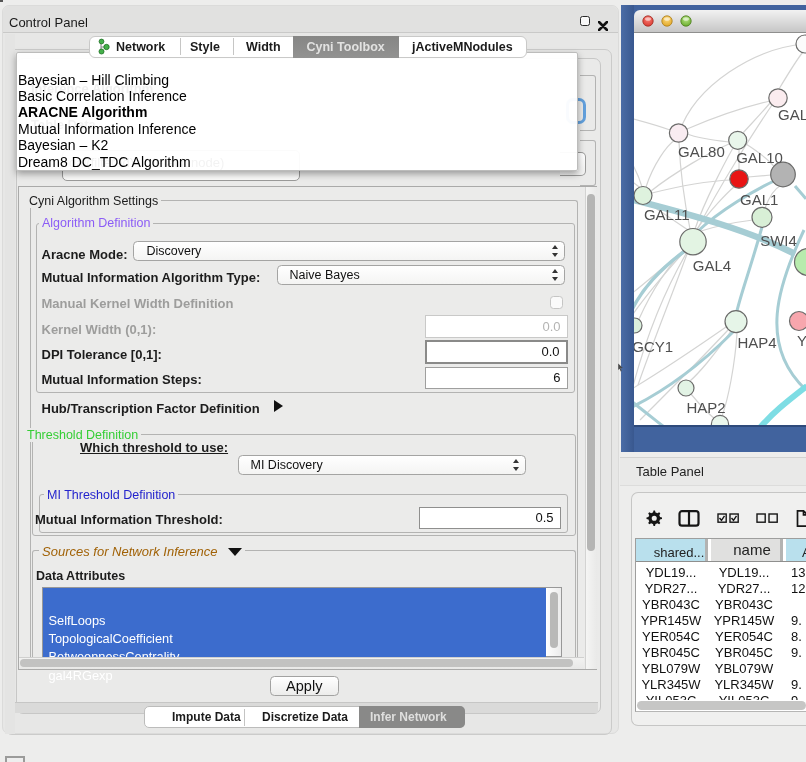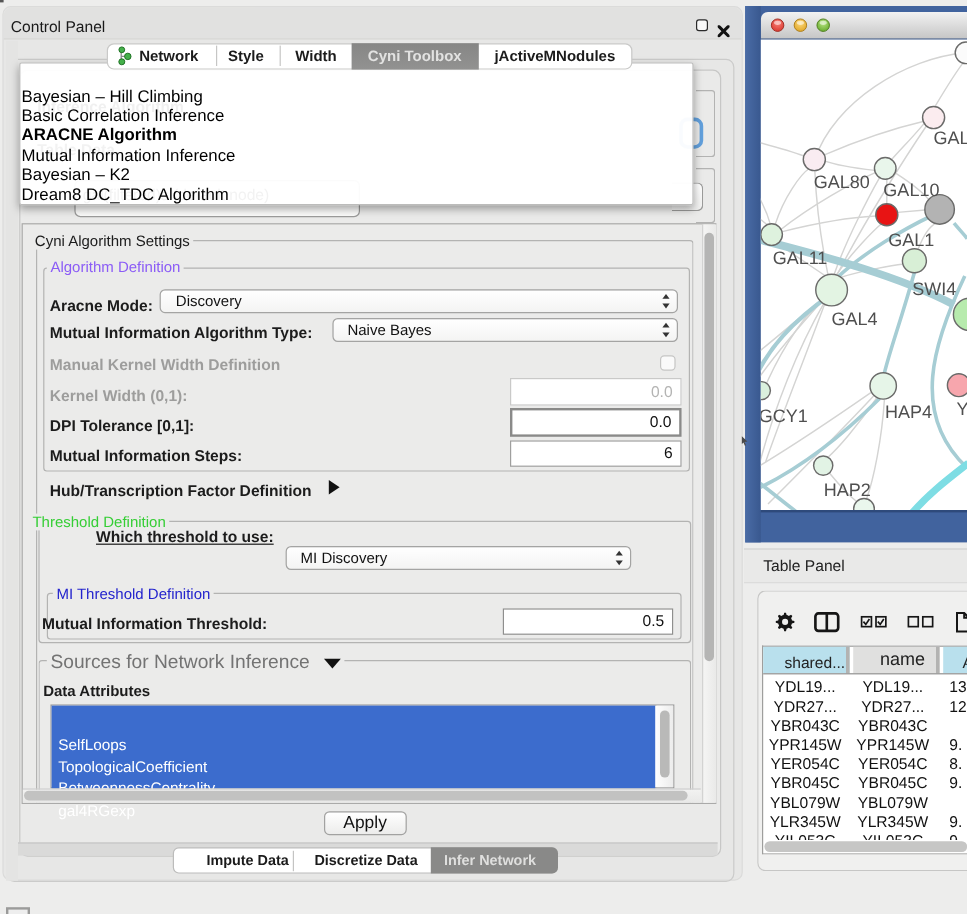--- a/index.html
+++ b/index.html
@@ -82,21 +82,21 @@
       <span class="ct" style="left:12px;">MI Discovery</span>
       <span class="arr" style="right:5px;"></span>
     </div>
 
   <div class="abs group" style="left:39px;top:494px;width:528.5px;height:38.5px;"></div>
   <div class="abs" style="left:44px;top:487.5px;font-size:12.5px;color:#2323cd;background:#ebebea;padding:0 3px;">MI Threshold Definition</div>
   <div class="abs lbl" style="left:35px;top:512px;">Mutual Information Threshold:</div>
   <div class="tf" style="left:418.5px;top:506.5px;width:142px;height:22.5px;border:1.5px solid #8f8f8e;line-height:19.5px;">0.5</div>
 
   <div class="abs" style="left:31.5px;top:550px;width:544px;height:119px;border:1px solid #b3b3b2;border-bottom:none;border-radius:3px 3px 0 0;"></div>
-  <div class="abs" style="left:39px;top:544px;font-size:16px;color:#737373;background:#ebebea;padding:0 3px;">Sources for Network Inference <span style="display:inline-block;margin-left:7px;width:0;height:0;border-left:7px solid transparent;border-right:7px solid transparent;border-top:8.5px solid #111;vertical-align:0px;"></span></div>
+  <div class="abs" style="left:39px;top:544px;font-size:13px;color:#a16207;background:#ebebea;padding:0 3px;font-style:italic;">Sources for Network Inference <span style="display:inline-block;margin-left:7px;width:0;height:0;border-left:7px solid transparent;border-right:7px solid transparent;border-top:8.5px solid #111;vertical-align:0px;"></span></div>
   <div class="abs" style="left:36px;top:568.5px;font-size:12.5px;font-weight:bold;color:#1c1c1c;">Data Attributes</div>
 
   <div class="abs" style="left:41.5px;top:586.5px;width:520px;height:70.5px;border:1px solid #989898;background:#fff;"></div>
   <div class="abs" style="left:42.5px;top:587.5px;width:503.5px;height:69px;background:#3c6ccd;"></div>
   <div class="abs" style="left:48.5px;top:612px;font-size:12.8px;color:#fff;line-height:18.2px;white-space:nowrap;">SelfLoops<br>TopologicalCoefficient<br>BetweennessCentrality<br>gal4RGexp</div>
 
   <div class="abs" style="left:546.5px;top:587.5px;width:14px;height:68.5px;background:linear-gradient(90deg,#fdfdfd,#ececec);"></div>
   <div class="abs" style="left:549.5px;top:592px;width:8.5px;height:56px;background:#b9b9b8;border-radius:4.5px;"></div>
 
   <div class="abs" style="left:18.5px;top:656.5px;width:565.5px;height:12.5px;background:linear-gradient(#f2f2f1,#e8e8e7);border-top:1px solid #d0d0cf;"></div>

